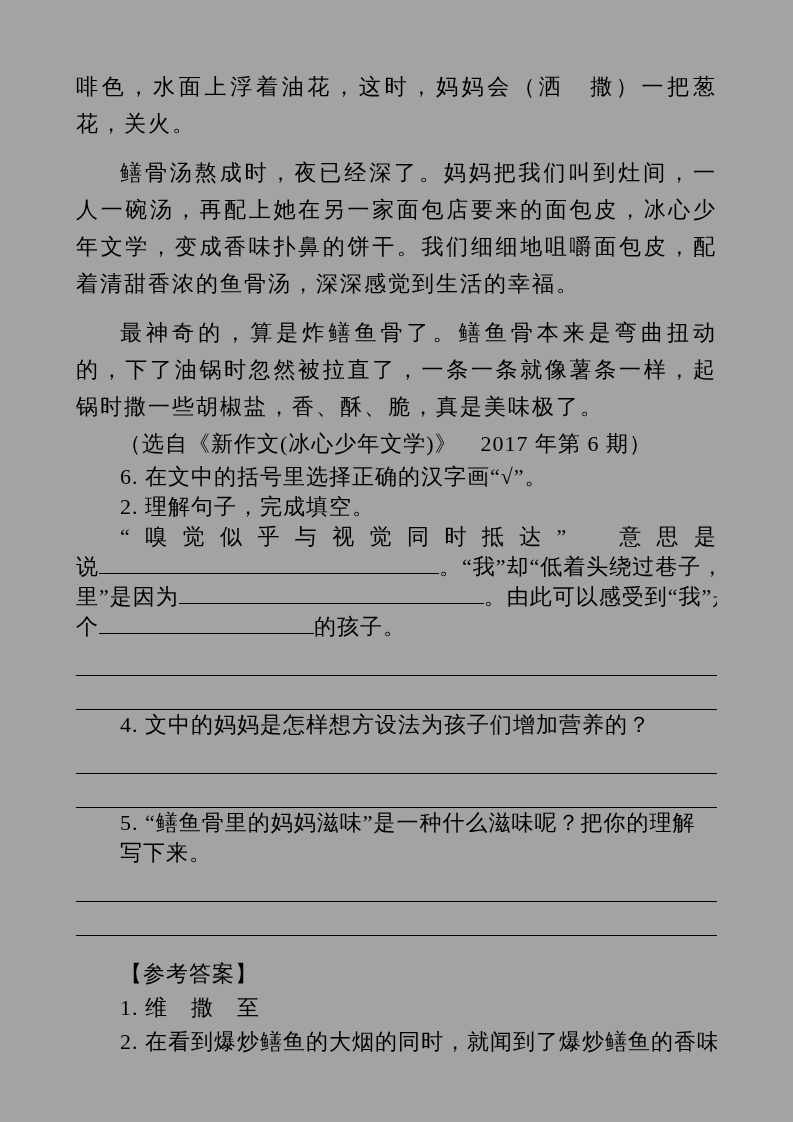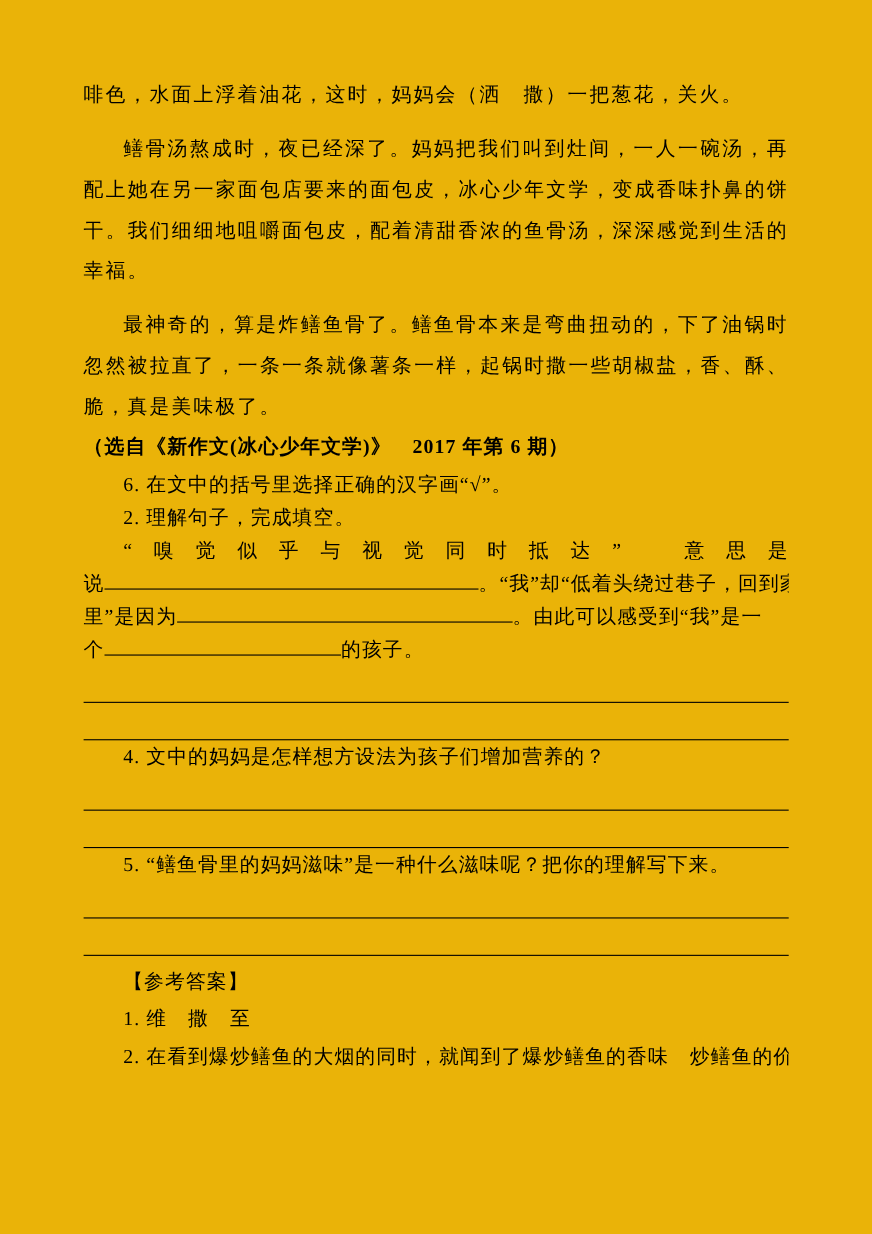--- a/index.html
+++ b/index.html
@@ -7,44 +7,43 @@
     padding: 0;
     background: #ffffff;
     color: #000000;
     font-family: "Liberation Serif", "DejaVu Serif", serif;
   }
   .page {
     position: relative;
     box-sizing: border-box;
     width: 793px;
     height: 1122px;
-    background: #eab308;
+    background: #a3a3a3;
     padding: 68px 76px 0 76px;
-    font-size: 18px;
+    font-size: 22px;
     overflow: hidden;
   }
   
   .para {
     margin: 0;
     line-height: 37px;
     text-align: justify;
     letter-spacing: 2px;
     text-indent: 2em;
     margin-top: 12px;
   }
   .para.first {
     text-indent: 0;
     margin-top: 0;
   }
   .source {
     line-height: 37px;
-    text-align: left;
+    text-align: center;
     padding-right: 22px;
     letter-spacing: 1px;
-    font-weight: bold;
   }
   
   .qline {
     line-height: 30px;
     padding-left: 2em;
     letter-spacing: 1px;
   }
   .qcont {
     line-height: 30px;
     letter-spacing: 1px;
@@ -69,21 +68,21 @@
   .blank.b2 { width: 305px; }
   .blank.b3 { width: 215px; }
   .blank.b4 { width: 90px; }
   
   .rule {
     height: 33px;
     border-bottom: 1px solid #000;
   }
   
   .answers {
-    margin-top: 6px;
+    margin-top: 21px;
   }
   .ansline {
     line-height: 34px;
     padding-left: 2em;
     letter-spacing: 1px;
   }
 </style>
 </head>
 <body>
 

